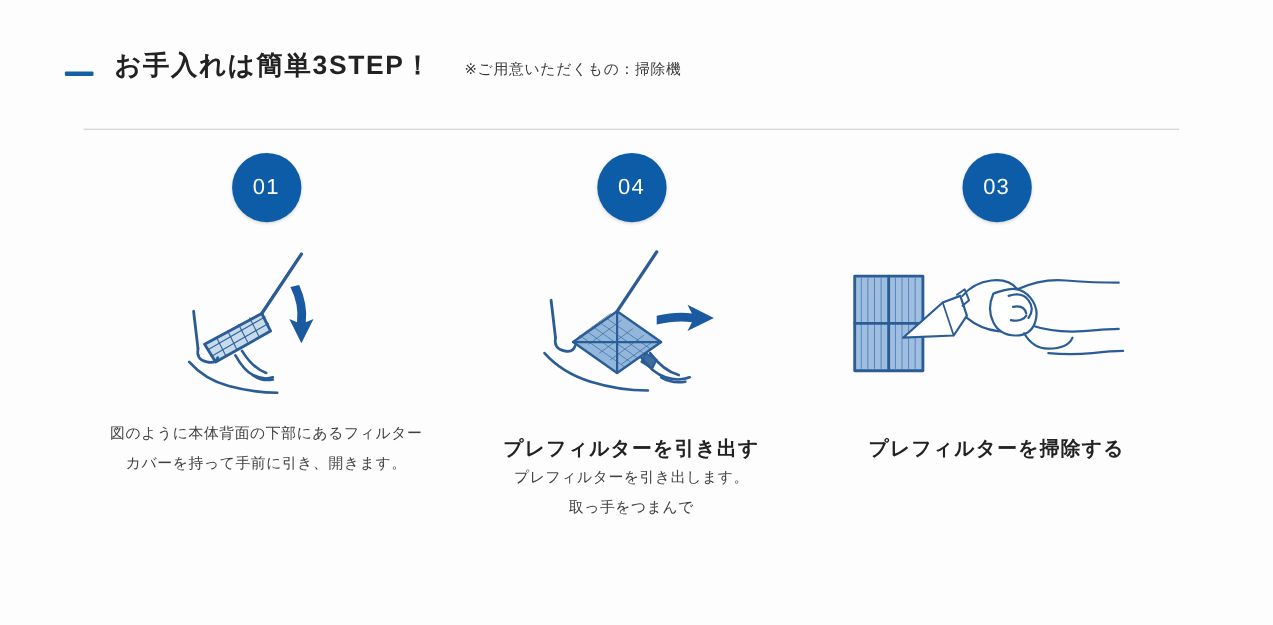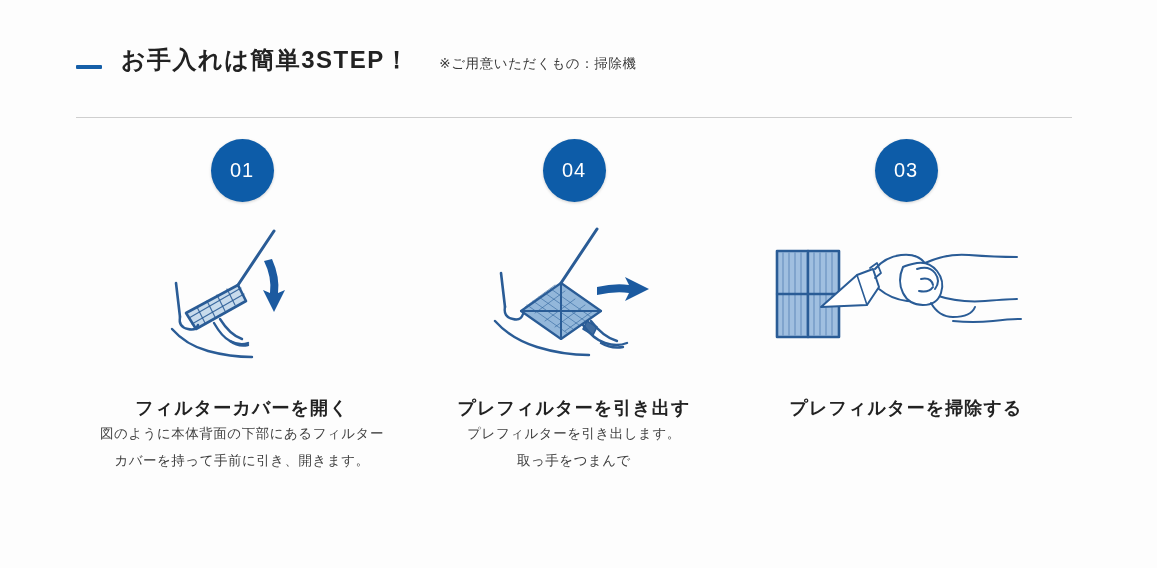--- a/index.html
+++ b/index.html
@@ -13,21 +13,21 @@
     font-family: "Liberation Sans", "DejaVu Sans", sans-serif;
     color: #2b2b2b;
     overflow: hidden;
     position: relative;
     -webkit-font-smoothing: antialiased;
   }
 
   
   .header {
     position: absolute;
-    left: 76px;
+    left: 59px;
     top: 48px;
     display: flex;
     align-items: baseline;
   }
   .header-dash {
     width: 26px;
     height: 4px;
     background: #155fa8;
     border-radius: 1px;
     position: absolute;
@@ -159,21 +159,20 @@
         <path d="M58 94 q10 16 22 20"></path>
 
         <path d="M68 116 q8 6 18 4"></path>
 
         <g fill="#1b5aa0" stroke="none">
           <path d="M110 34 q8 18 6 34 l7 -3 l-11 22 l-11 -22 l7 3 q2 -16 -6 -32 z"></path>
         </g>
       </svg>
     </div>
 
-    <div class="step-title">フィルターカバーを開く</div>
     <div class="step-body">
       <span>図のように本体背面の下部にあるフィルター</span>
       <span>カバーを持って手前に引き、開きます。</span>
     </div>
   </div>
 
   <div class="step">
     <div class="badge">04</div>
 
     <div class="art">

